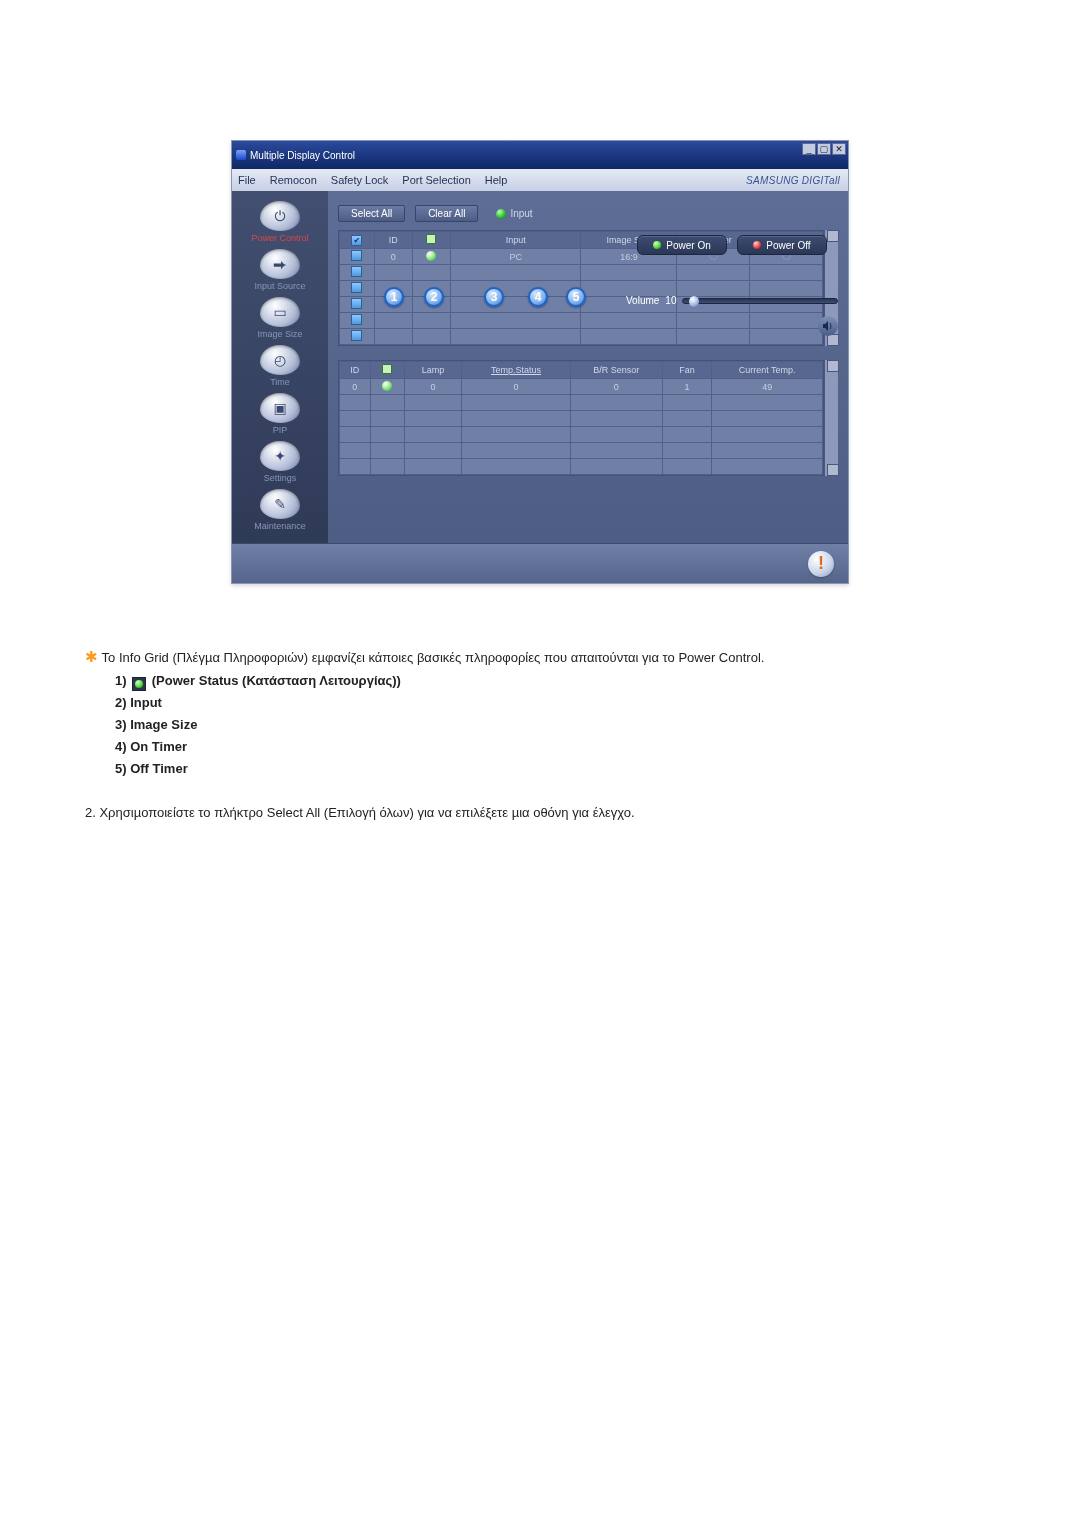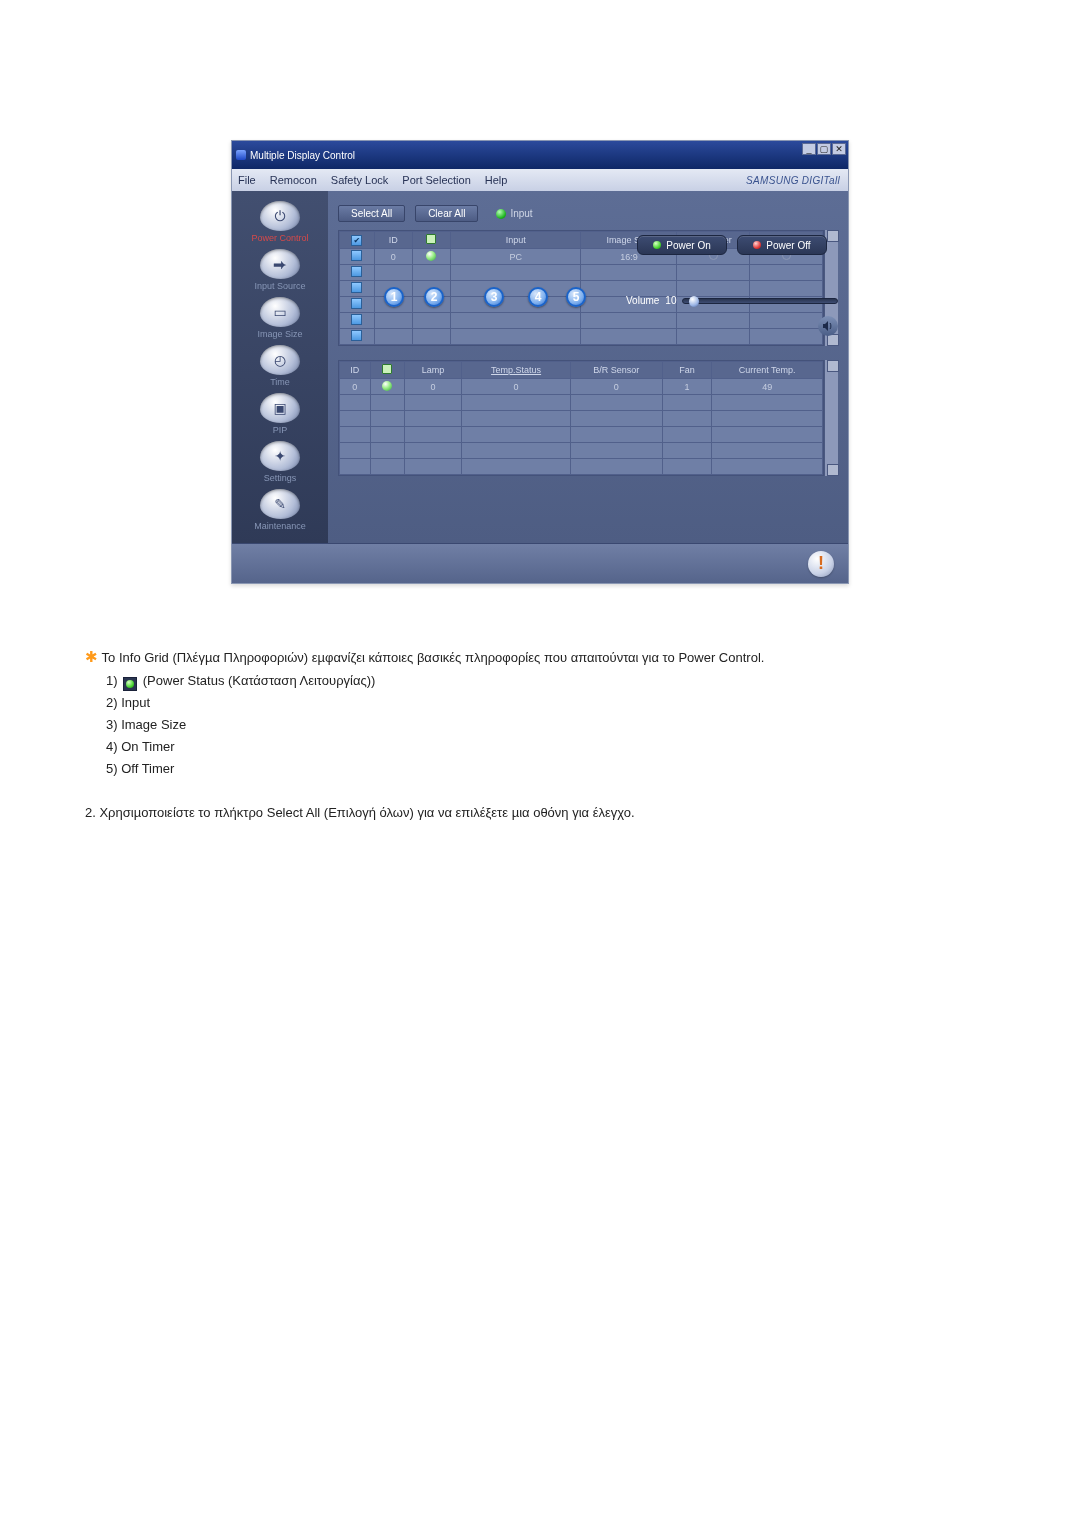--- a/index.html
+++ b/index.html
@@ -48,21 +48,21 @@
   .vol { color: #fff; font-size: 10px; display: flex; align-items: center; gap: 6px; }
   .slider { flex: 1; height: 6px; background: linear-gradient(#2a3550,#3e4d74); border-radius: 3px; position: relative; border: 1px solid #1c2640; }
   .slider .thumb { position: absolute; left: 6px; top: -3px; width: 10px; height: 11px; background: radial-gradient(circle at 35% 30%,#fff,#9ab4e5 60%,#456099); border-radius: 50%; }
   .spk-icon { width: 20px; height: 20px; border-radius: 50%; background: linear-gradient(#7d90b6,#4a5d86); display: flex; align-items: center; justify-content: center; margin-top: 10px; margin-left: auto; }
   .statusbar { height: 40px; background: linear-gradient(#707fa5,#55648b); border-top: 1px solid #3a4870; display: flex; align-items: center; justify-content: flex-end; padding: 0 14px; }
   .exmark { width: 26px; height: 26px; border-radius: 50%; background: radial-gradient(circle at 35% 30%,#fff,#c9d2e7 60%,#8693b4); display: flex; align-items: center; justify-content: center; color: #d86b1f; font-weight: bold; font-size: 18px; box-shadow: 0 1px 2px rgba(0,0,0,0.25); }
   .doc { font-size: 13px; color: #222; line-height: 1.7; }
   .star { color: #ff9a1a; font-size: 15px; margin-right: 4px; display: inline-block; }
   .pled2 { width: 14px; height: 14px; background: #2a3550; border: 1px solid #1a2139; display: inline-flex; align-items: center; justify-content: center; vertical-align: -3px; margin: 0 2px; }
   .pled2 .c { width: 8px; height: 8px; border-radius: 50%; background: radial-gradient(circle at 35% 30%,#d7ffc4,#49d431 60%,#1a7c0e); }
-  .indent { margin-left: 21px; }
+  .indent { margin-left: 30px; font-weight: bold; }
 </style>
 </head>
 <body>
 
 <div class="page">
 
   <div class="app-window">
     <div class="titlebar">
       <span class="title">
           <span class="ico"></span>

